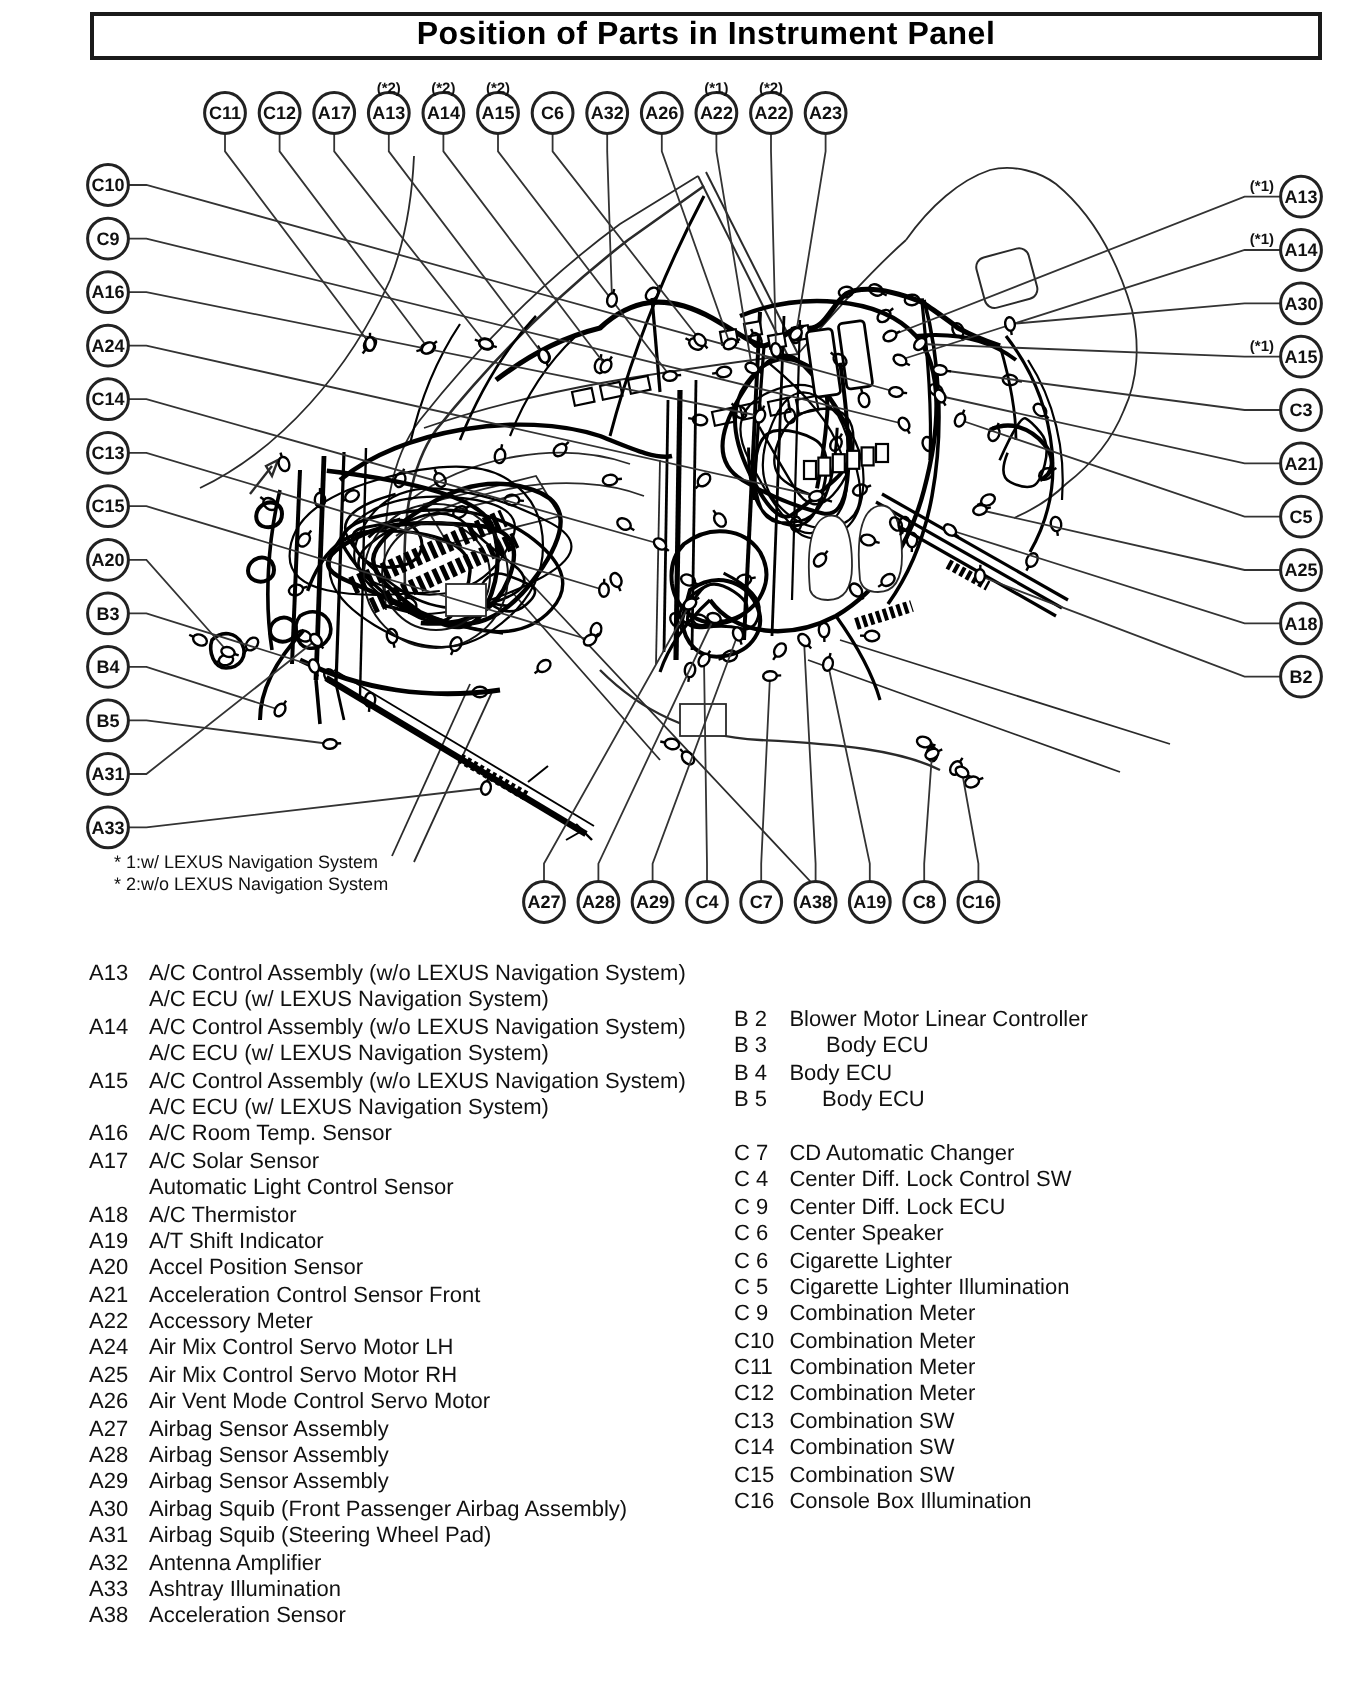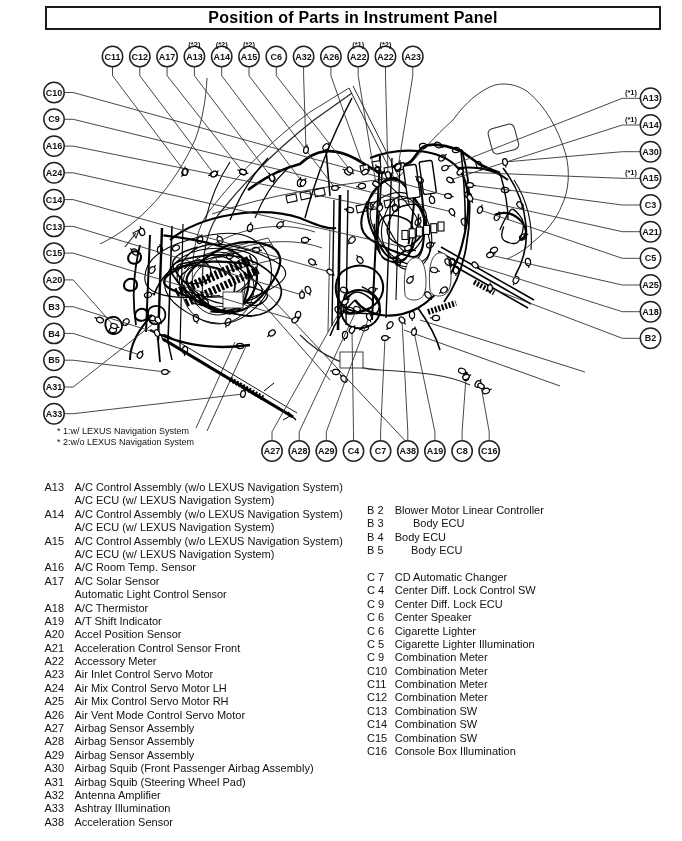--- a/index.html
+++ b/index.html
@@ -784,21 +784,20 @@
 <div class="lr"><span class="ll" style="width:30px">A15</span>A/C Control Assembly (w/o LEXUS Navigation System)</div>
 <div class="lr"><span class="ll" style="width:30px"></span>A/C ECU (w/ LEXUS Navigation System)</div>
 <div class="lr"><span class="ll" style="width:30px">A16</span>A/C Room Temp. Sensor</div>
 <div class="lr"><span class="ll" style="width:30px">A17</span>A/C Solar Sensor</div>
 <div class="lr"><span class="ll" style="width:30px"></span>Automatic Light Control Sensor</div>
 <div class="lr"><span class="ll" style="width:30px">A18</span>A/C Thermistor</div>
 <div class="lr"><span class="ll" style="width:30px">A19</span>A/T Shift Indicator</div>
 <div class="lr"><span class="ll" style="width:30px">A20</span>Accel Position Sensor</div>
 <div class="lr"><span class="ll" style="width:30px">A21</span>Acceleration Control Sensor Front</div>
 <div class="lr"><span class="ll" style="width:30px">A22</span>Accessory Meter</div>
-<div class="lr"><span class="ll" style="width:30px">A23</span>Air Inlet Control Servo Motor</div>
 <div class="lr"><span class="ll" style="width:30px">A24</span>Air Mix Control Servo Motor LH</div>
 <div class="lr"><span class="ll" style="width:30px">A25</span>Air Mix Control Servo Motor RH</div>
 <div class="lr"><span class="ll" style="width:30px">A26</span>Air Vent Mode Control Servo Motor</div>
 <div class="lr"><span class="ll" style="width:30px">A27</span>Airbag Sensor Assembly</div>
 <div class="lr"><span class="ll" style="width:30px">A28</span>Airbag Sensor Assembly</div>
 <div class="lr"><span class="ll" style="width:30px">A29</span>Airbag Sensor Assembly</div>
 <div class="lr"><span class="ll" style="width:30px">A30</span>Airbag Squib (Front Passenger Airbag Assembly)</div>
 <div class="lr"><span class="ll" style="width:30px">A31</span>Airbag Squib (Steering Wheel Pad)</div>
 <div class="lr"><span class="ll" style="width:30px">A32</span>Antenna Amplifier</div>
 <div class="lr"><span class="ll" style="width:30px">A33</span>Ashtray Illumination</div>

